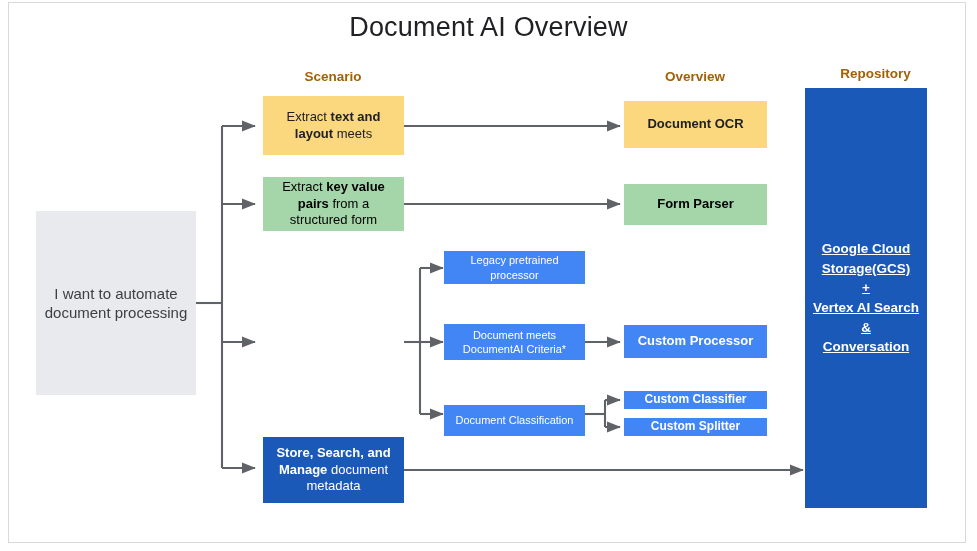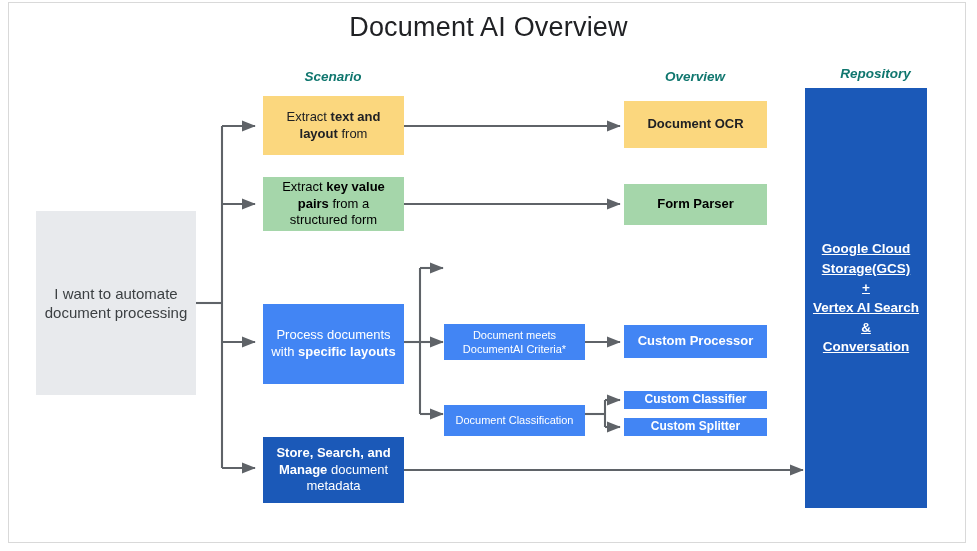--- a/index.html
+++ b/index.html
@@ -22,23 +22,22 @@
     text-align:center;
     font-size:27px;
     font-weight:400;
     color:#202124;
     letter-spacing:0.2px;
   }
   .col-head{
     position:absolute;
     font-size:13.5px;
     font-weight:bold;
-    color:#0f766e;
+    color:#a16207;
     text-align:center;
-    font-style:italic;
   }
   .node{
     position:absolute;
     box-sizing:border-box;
     display:flex;
     align-items:center;
     justify-content:center;
     text-align:center;
     line-height:1.28;
     padding:2px 6px;
@@ -107,42 +106,40 @@
       <path d="M404,470 L803,470" marker-end="url(#ar)"></path>
     </g>
   </svg>
 
   <div class="node gray n-gray" style="left:36px;top:211px;width:160px;height:184px;">
     <span class="t">I want to automate document processing</span>
   </div>
 
   <div class="node yellow n-scenario" style="left:263px;top:96px;width:141px;height:59px;">
     <span class="t">
-      <span>Extract </span><b>text and layout</b><span> from</span>
+      <span>Extract </span><b>text and layout</b><span> meets</span>
     </span>
   </div>
 
   <div class="node green n-scenario" style="left:263px;top:177px;width:141px;height:54px;">
     <span class="t">
       <span>Extract </span><b>key value pairs</b><span> from a structured form</span>
     </span>
   </div>
 
-  <div class="node blue n-scenario" style="left:263px;top:304px;width:141px;height:80px;">
-    <span class="t">
-      <span>Process documents with </span><b>specific layouts</b><span></span>
-    </span>
-  </div>
 
   <div class="node darkblue n-scenario" style="left:263px;top:437px;width:141px;height:66px;">
     <span class="t">
       <span></span><b>Store, Search, and Manage</b><span> document metadata</span>
     </span>
   </div>
 
+  <div class="node blue n-mid" style="left:444px;top:251px;width:141px;height:33px;">
+    <span class="t">Legacy pretrained processor</span>
+  </div>
 
   <div class="node blue n-mid" style="left:444px;top:324px;width:141px;height:36px;">
     <span class="t">Document meets DocumentAI Criteria*</span>
   </div>
 
   <div class="node blue n-mid" style="left:444px;top:398px;width:141px;height:31px;margin-top:7px;">
     <span class="t">Document Classification</span>
   </div>
 
   <div class="node yellow n-proc" style="left:624px;top:101px;width:143px;height:47px;">

